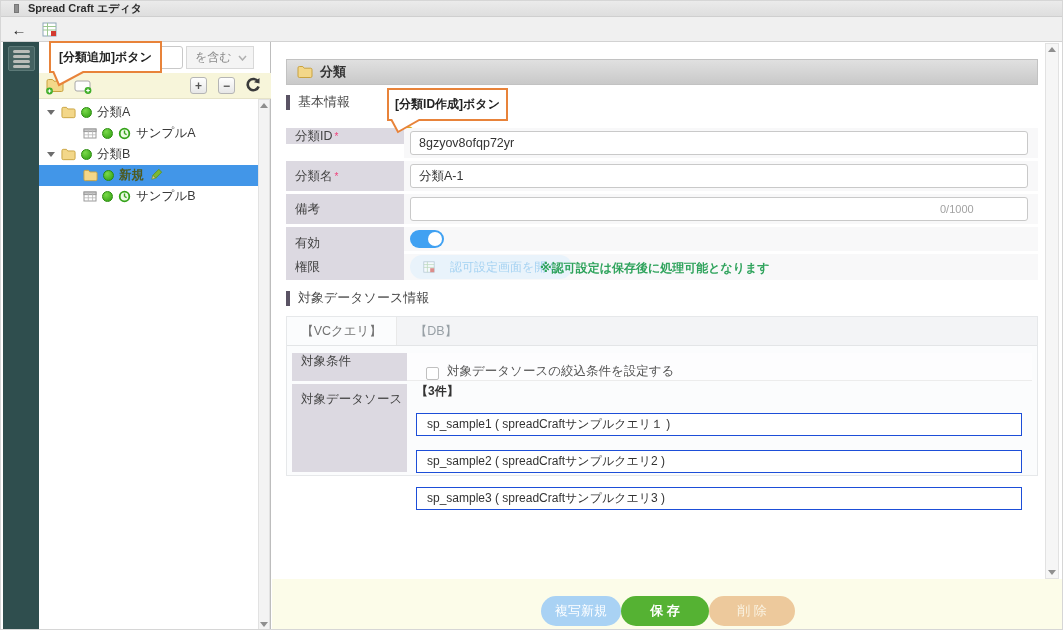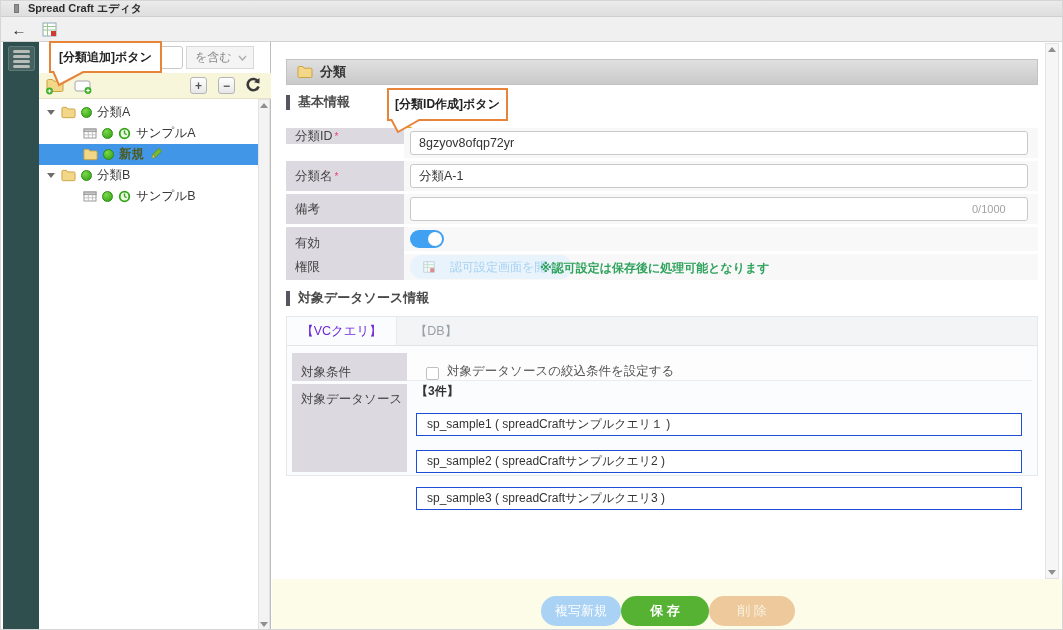--- a/index.html
+++ b/index.html
@@ -61,50 +61,50 @@
   .arr.down { border-top:5px solid #8f8f8f; }
 
   
   .main { position:absolute; left:271px; top:41px; width:792px; height:589px; background:#fff; }
   .pagehdr { position:absolute; left:14px; top:17px; width:752px; height:26px;
     background:linear-gradient(#e0e0e0,#c9c9c9); border:1px solid #c2c2c2;
     display:flex; align-items:center; padding-left:10px; gap:7px; }
   .pagehdr .ptitle { font-size:13px; font-weight:bold; color:#333; }
   .section { position:absolute; left:14px; display:flex; align-items:center; gap:8px; }
   .sbar { width:4px; height:15px; background:#5a5364; }
-  .stext { font-size:13px; font-weight:bold; color:#4a4a4a; }
+  .stext { font-size:13px; font-weight:normal; color:#4a4a4a; }
 
   .lblcell { position:absolute; left:14px; width:118px; background:#dcd9e1;
     display:flex; align-items:center; padding-left:9px; font-size:12.5px; color:#444; }
   .req { color:#f0407a; font-size:10px; vertical-align:super; margin-left:2px; }
   .fieldstrip { position:absolute; left:132px; width:634px; background:#f8f8f9;
     display:flex; align-items:center; }
   .tinput { position:absolute; left:138px; width:618px; height:24px; border:1px solid #c9c9c9;
     border-radius:3px; padding:0 8px; font-size:12.5px; color:#333; background:#fff; }
-  .counter { position:absolute; left:700px; font-size:11px; color:#a2a2a2; }
+  .counter { position:absolute; left:668px; font-size:11px; color:#a2a2a2; }
   .keyico { position:absolute; left:116px; }
 
   .toggle { position:absolute; left:138px; width:34px; height:18px; border-radius:9px;
     background:#40a1f2; cursor:pointer; }
   .toggle::after { content:""; position:absolute; right:2px; top:2px; width:14px; height:14px;
     border-radius:50%; background:#fff; }
   .permbtn { position:absolute; left:138px; height:24px; border:none; border-radius:13px;
     background:#e9f3fb; color:#a5d2f2; font-size:12px; padding:0 13px; display:flex;
     align-items:center; gap:15px; font-family:inherit; }
   .permnote { position:absolute; left:268px; font-size:12px; font-weight:bold; color:#2fa35c; }
 
   .tabblock { position:absolute; left:14px; top:274px; width:752px; height:160px;
     background:#fbfcfd; border:1px solid #e6e8ea; }
   .tabsrow { height:29px; background:#f3f4f6; border-bottom:1px solid #e3e5e7; display:flex; }
   .tab { display:flex; align-items:center; justify-content:center; font-size:12.5px; cursor:pointer; }
-  .tab.active { width:110px; background:#fbfcfd; color:#6d28d9; border-right:1px solid #e9e9e9; }
+  .tab.active { width:110px; background:#fbfcfd; color:#737373; border-right:1px solid #e9e9e9; }
   .tab.inactive { width:78px; color:#98a0a6; }
   .tlbl { position:absolute; left:5px; width:115px; background:#dcd9e1;
     font-size:12.5px; color:#444; padding-left:9px; }
-  .crow-lbl { top:36px; height:28px; display:flex; align-items:flex-end; }
+  .crow-lbl { top:36px; height:28px; display:flex; align-items:flex-start; }
   .crow-body { position:absolute; left:120px; right:5px; top:36px; height:28px; background:#fdfdfe;
     border-bottom:1px solid #ececec; display:flex; align-items:flex-end; padding-left:19px; }
   .cbx { width:13px; height:13px; border:1px solid #c0c0c0; border-radius:2px; background:#fff; cursor:pointer; }
   .cbxlabel { font-size:12.5px; color:#555; margin-left:8px; }
   .drow-lbl { top:67px; height:88px; padding-top:7px; }
   .drow-body { position:absolute; left:120px; right:5px; top:67px; height:88px; padding-left:9px; }
   .dcount { font-size:12px; font-weight:bold; color:#333; height:15px; line-height:15px; }
   .ditem { width:606px; height:23px; background:#fff; border:1px solid #1d4ed8; margin-top:14px;
     display:flex; align-items:center; padding-left:10px; font-size:12px; color:#333; cursor:pointer; }
 
@@ -200,40 +200,40 @@
             <rect x="1" y="1" width="12" height="2.6" fill="#c9c9c9" stroke="#9a9a9a"></rect>
             <path d="M1 6.8 H13 M5.3 1 V10 M9.6 1 V10" stroke="#b5b5b5" stroke-width="0.8"></path>
           </svg>
         <span class="dot"></span>
         <svg width="13" height="13" viewBox="0 0 13 13">
             <circle cx="6.5" cy="6.5" r="4.8" fill="#eafae2" stroke="#35a31a" stroke-width="1.8"></circle>
             <path d="M6.5 6.5 L6.5 3.6 M6.5 6.5 L8.6 7.6" stroke="#35a31a" stroke-width="1.4"></path>
           </svg>
         <span>サンプルA</span>
       </div>
+      <div class="trow ind0">
+        <span class="caret"></span>
+        <svg width="15" height="13" viewBox="0 0 16 13">
+            <path d="M1 2.4 Q1 1 2.4 1 L5.8 1 L7.2 2.7 L13.6 2.7 Q15 2.7 15 4.1 L15 10.6 Q15 12 13.6 12 L2.4 12 Q1 12 1 10.6 Z" fill="#f3d789" stroke="#c9a23f"></path>
+          </svg>
+        <span class="dot"></span>
+        <span>分類B</span>
+      </div>
       <div class="trow ind1 sel">
         <svg width="15" height="13" viewBox="0 0 16 13">
             <path d="M1 2.4 Q1 1 2.4 1 L5.8 1 L7.2 2.7 L13.6 2.7 Q15 2.7 15 4.1 L15 10.6 Q15 12 13.6 12 L2.4 12 Q1 12 1 10.6 Z" fill="#f3d789" stroke="#c9a23f"></path>
           </svg>
         <span class="dot"></span>
         <span class="newlabel">新規</span>
         <svg width="14" height="14" viewBox="0 0 14 14">
             <g transform="rotate(45 7 6)">
               <rect x="5" y="0" width="4" height="8.5" fill="#7cb832" stroke="#5a9020" stroke-width="0.8"></rect>
               <path d="M5 8.5 L9 8.5 L7 12 Z" fill="#e8c87a" stroke="#5a9020" stroke-width="0.6"></path>
             </g>
           </svg>
-      </div>
-      <div class="trow ind0">
-        <span class="caret"></span>
-        <svg width="15" height="13" viewBox="0 0 16 13">
-            <path d="M1 2.4 Q1 1 2.4 1 L5.8 1 L7.2 2.7 L13.6 2.7 Q15 2.7 15 4.1 L15 10.6 Q15 12 13.6 12 L2.4 12 Q1 12 1 10.6 Z" fill="#f3d789" stroke="#c9a23f"></path>
-          </svg>
-        <span class="dot"></span>
-        <span>分類B</span>
       </div>
       <div class="trow ind1">
         <svg width="14" height="11" viewBox="0 0 14 11">
             <rect x="1" y="1" width="12" height="9" fill="#fff" stroke="#9a9a9a"></rect>
             <rect x="1" y="1" width="12" height="2.6" fill="#c9c9c9" stroke="#9a9a9a"></rect>
             <path d="M1 6.8 H13 M5.3 1 V10 M9.6 1 V10" stroke="#b5b5b5" stroke-width="0.8"></path>
           </svg>
         <span class="dot"></span>
         <svg width="13" height="13" viewBox="0 0 13 13">
             <circle cx="6.5" cy="6.5" r="4.8" fill="#eafae2" stroke="#35a31a" stroke-width="1.8"></circle>

